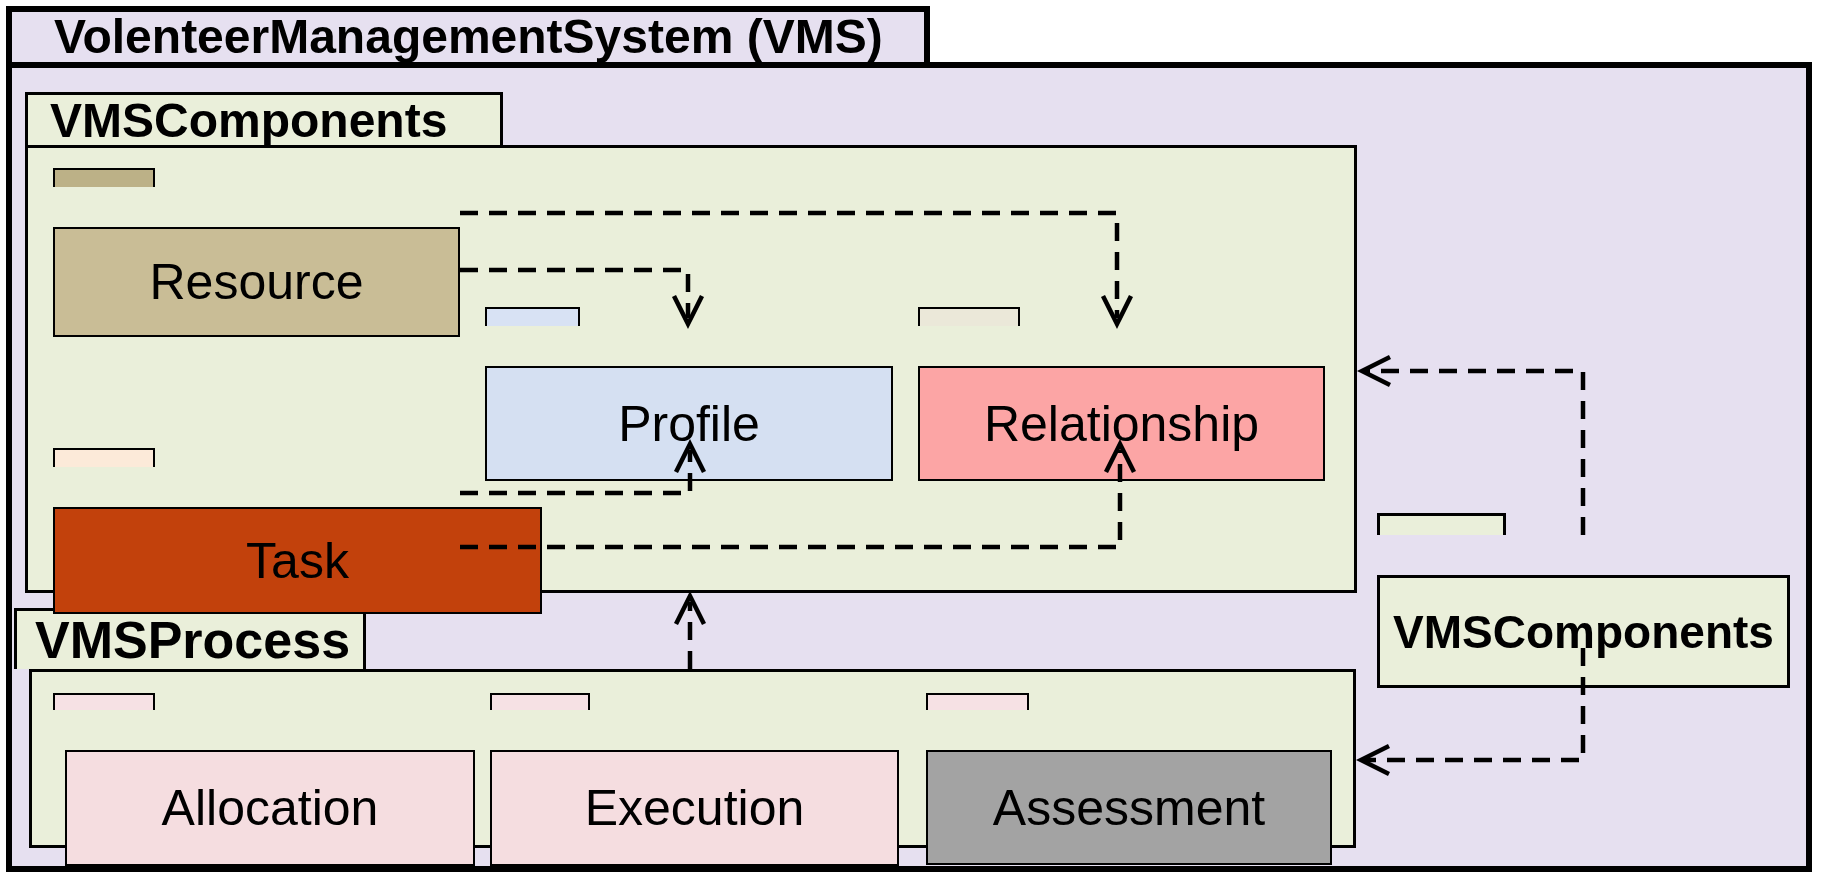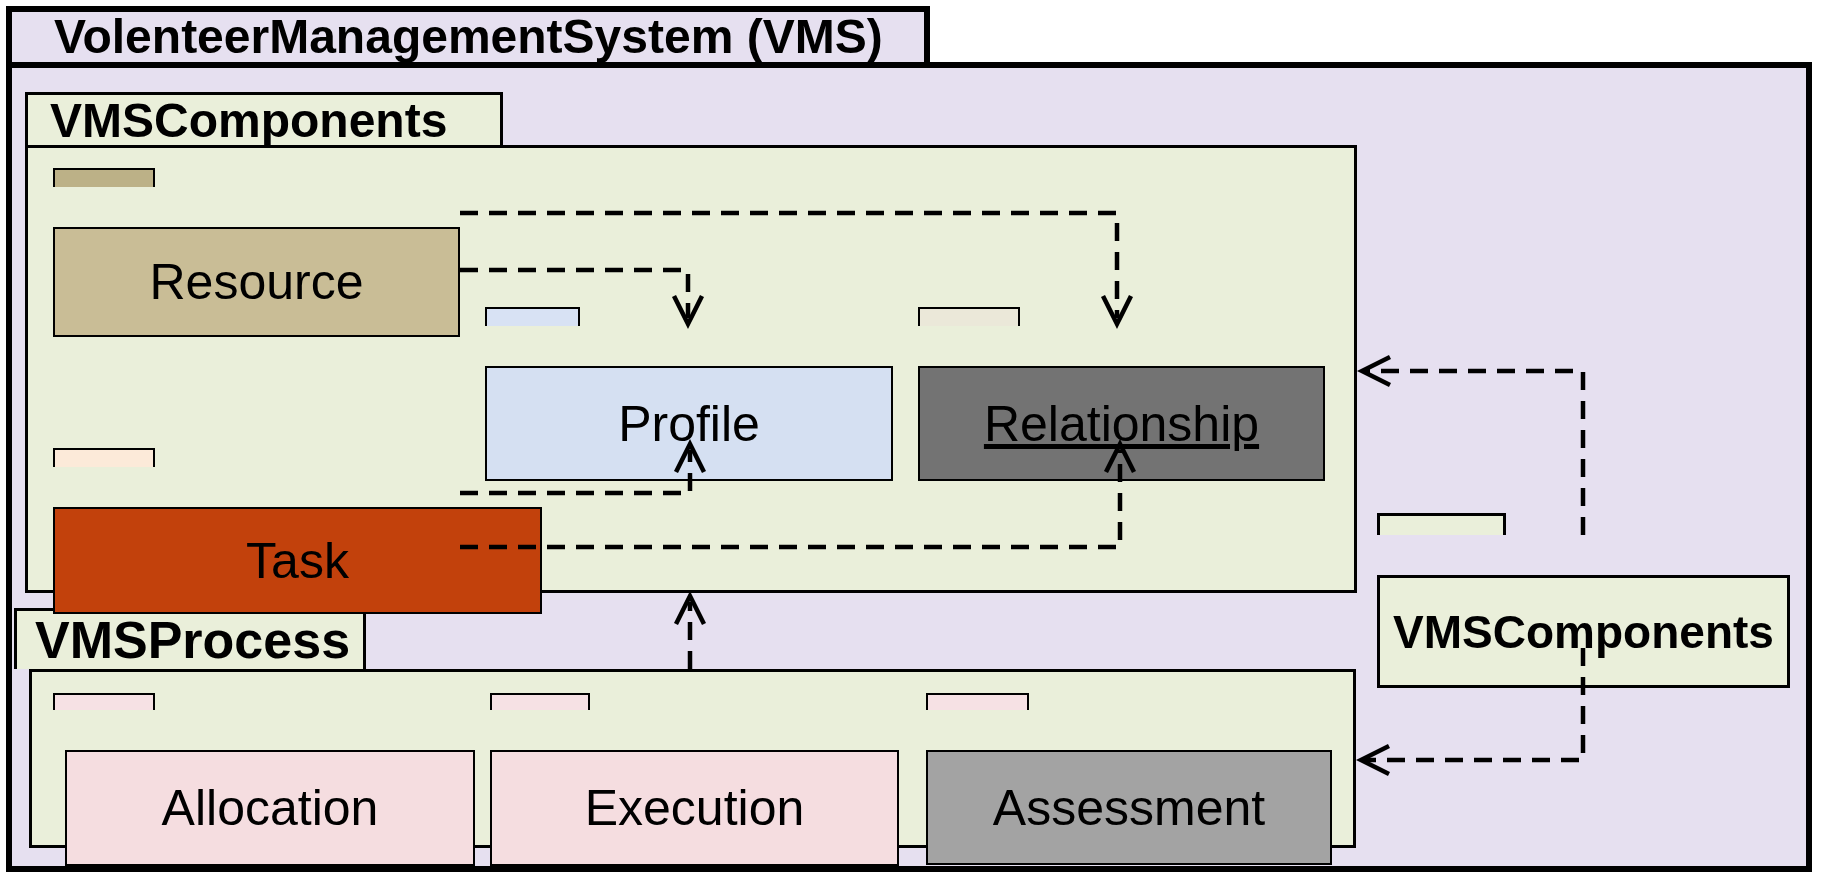--- a/index.html
+++ b/index.html
@@ -51,21 +51,21 @@
   <div class="box thin center-label" style="left: 53px; top: 187px; width: 407px; height: 110px; background-color: rgb(201, 189, 150);">
     <span class="pkg-label">Resource</span>
   </div>
 
   <div class="tab thin" style="left: 485px; top: 307px; width: 95px; height: 19px; background-color: rgb(216, 226, 244);"></div>
   <div class="box thin center-label" style="left: 485px; top: 326px; width: 408px; height: 115px; background-color: rgb(213, 224, 242);">
     <span class="pkg-label">Profile</span>
   </div>
 
   <div class="tab thin" style="left: 918px; top: 307px; width: 102px; height: 19px; background-color: rgb(235, 232, 217);"></div>
-  <div class="box thin center-label" style="left: 918px; top: 326px; width: 407px; height: 115px; background-color: #737373; text-decoration: underline;">
+  <div class="box thin center-label" style="left: 918px; top: 326px; width: 407px; height: 115px; background-color: #fca5a5;">
     <span class="pkg-label">Relationship</span>
   </div>
 
   <div class="tab thin" style="left: 53px; top: 448px; width: 102px; height: 19px; background-color: rgb(252, 234, 217);"></div>
   <div class="box thin center-label" style="left: 53px; top: 467px; width: 489px; height: 107px; background-color: #c2410c;">
     <span class="pkg-label">Task</span>
   </div>
 
   <div class="tab thin" style="left: 53px; top: 693px; width: 102px; height: 17px; background-color: rgb(246, 225, 228);"></div>
   <div class="box thin center-label" style="left: 65px; top: 710px; width: 410px; height: 116px; background-color: rgb(245, 221, 224);">

